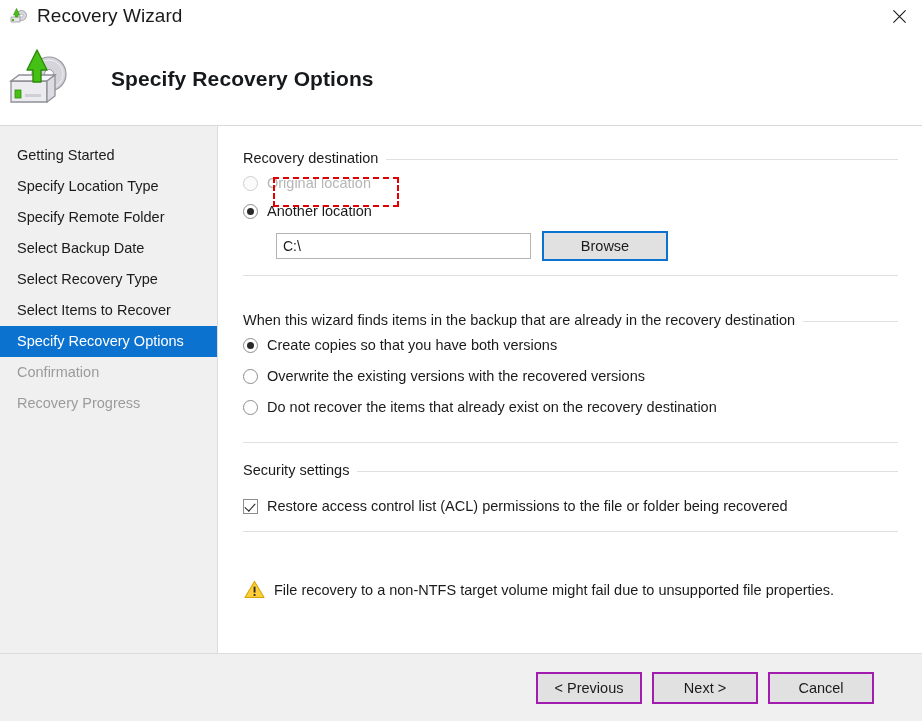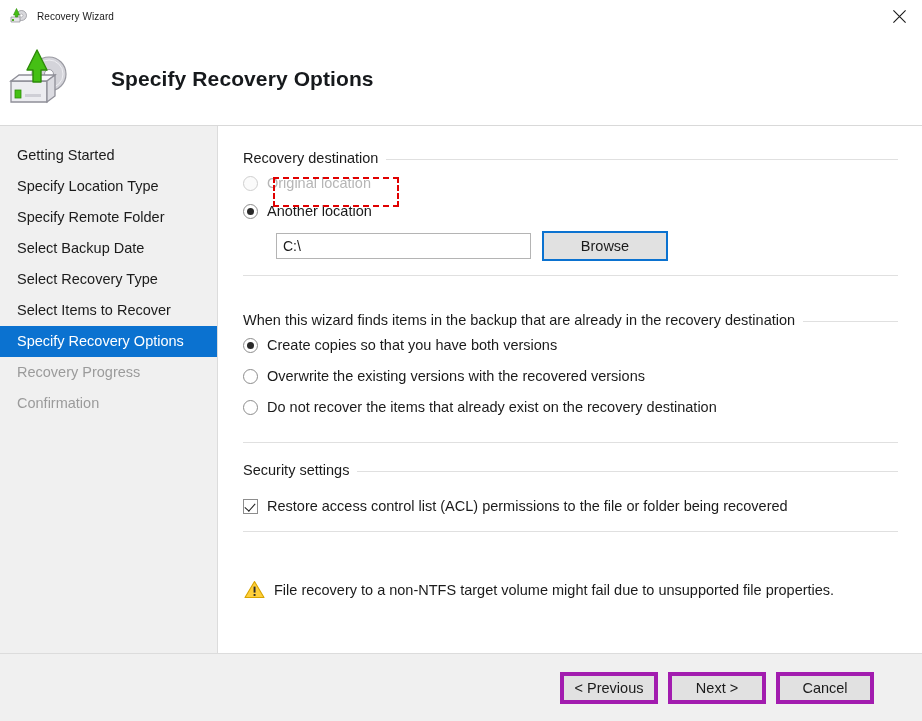--- a/index.html
+++ b/index.html
@@ -33,21 +33,21 @@
     position: relative;
   }
   .titlebar-icon {
     width: 20px;
     height: 20px;
     margin-left: 9px;
     margin-right: 8px;
     flex: 0 0 20px;
   }
   .titlebar-title {
-    font-size: 10px;
+    font-size: 19px;
     color: #1a1a1a;
     letter-spacing: 0.05px;
   }
   .close-button {
     position: absolute;
     right: 0;
     top: 0;
     width: 46px;
     height: 32px;
     display: flex;
@@ -286,25 +286,25 @@
     height: 68px;
     background: #f0f0f0;
     border-top: 1px solid #dcdcdc;
     display: flex;
     align-items: center;
     justify-content: flex-end;
     padding-right: 48px;
     box-sizing: border-box;
   }
   .footer-button {
-    width: 98px;
+    width: 106px;
     height: 32px;
     margin-left: 10px;
     background: #e1e1e1;
-    border: 4px solid #a21caf;
+    border: 2px solid #a21caf;
     box-sizing: border-box;
     font-family: "Liberation Sans", sans-serif;
     font-size: 14.5px;
     color: #1b1b1b;
     cursor: pointer;
     padding: 0;
     border-radius: 0;
   }
   .footer-button.disabled {
     color: #a6a6a6;
@@ -357,22 +357,22 @@
   <div class="body">
 
     <div class="sidebar">
       <div class="nav-item">Getting Started</div>
       <div class="nav-item">Specify Location Type</div>
       <div class="nav-item">Specify Remote Folder</div>
       <div class="nav-item">Select Backup Date</div>
       <div class="nav-item">Select Recovery Type</div>
       <div class="nav-item">Select Items to Recover</div>
       <div class="nav-item active">Specify Recovery Options</div>
+      <div class="nav-item disabled">Confirmation</div>
       <div class="nav-item disabled">Recovery Progress</div>
-      <div class="nav-item disabled">Confirmation</div>
     </div>
 
     <div class="content-wrap">
       <div class="content">
 
         <div class="group" style="top:24px;">
           <div class="group-header">
             <span>Recovery destination</span>
             <span class="line"></span>
           </div>

